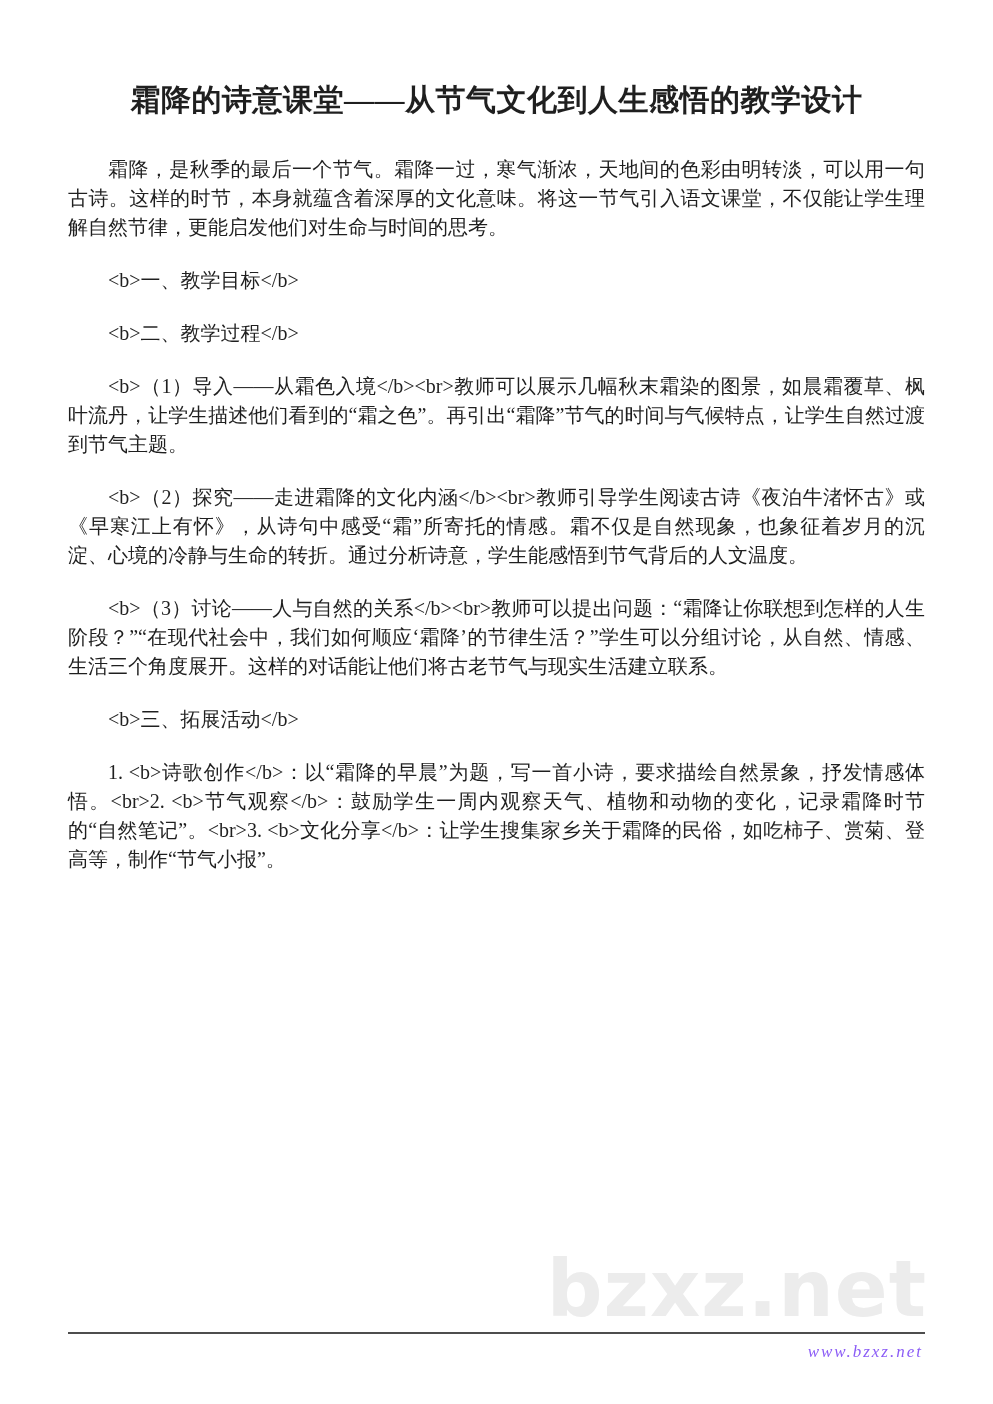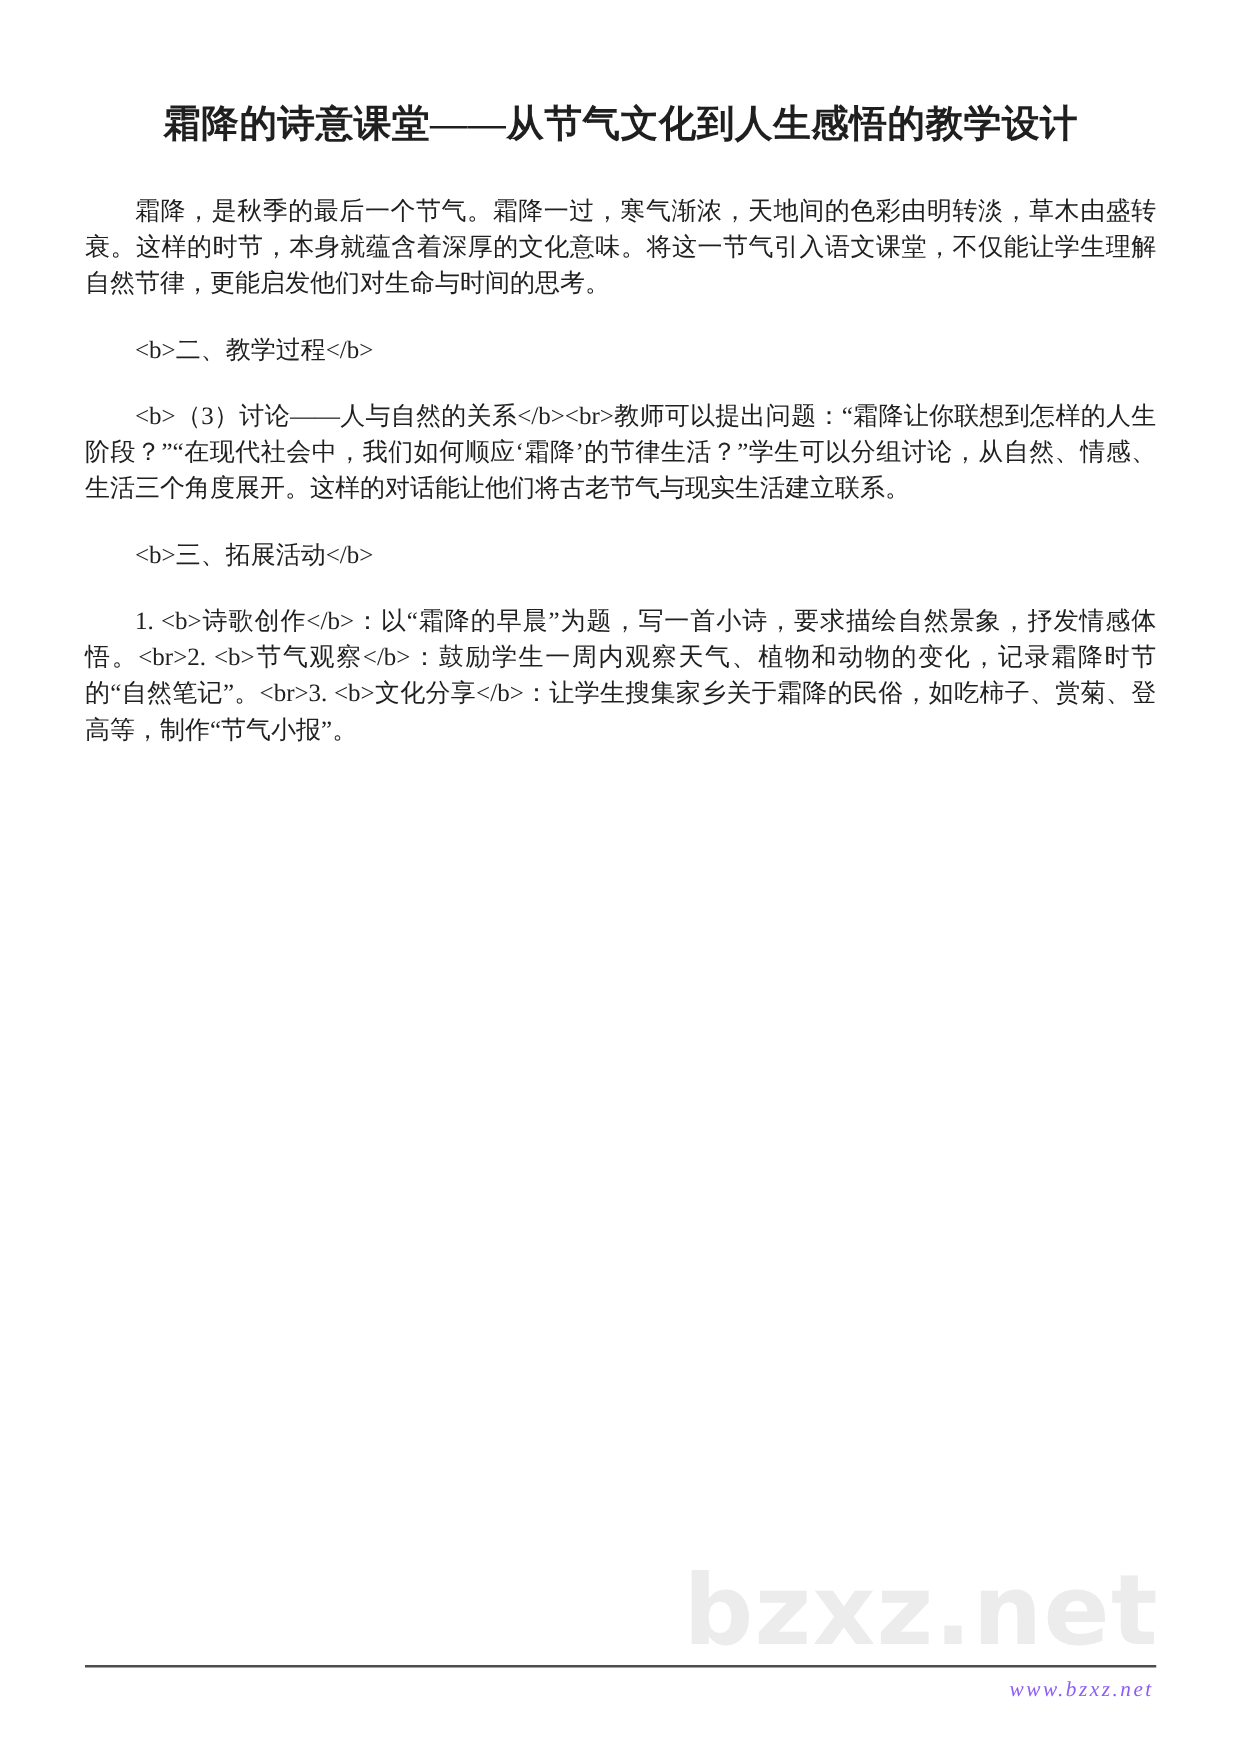--- a/index.html
+++ b/index.html
@@ -67,22 +67,25 @@
     color: #8b5cf6;
   }
 </style>
 </head>
 <body>
 
 <div class="page">
   <div class="content">
     <h1 class="doc-title">霜降的诗意课堂——从节气文化到人生感悟的教学设计</h1>
 
-    <p class="para">霜降，是秋季的最后一个节气。霜降一过，寒气渐浓，天地间的色彩由明转淡，草木由盛转衰。这样的时节，本身就蕴含着深厚的文化意味。将这一节气引入语文课堂，不仅能让学生理解自然节律，更能启发他们对生命与时间的思考。</p>
+    <p class="para">霜降，是秋季的最后一个节气。霜降一过，寒气渐浓，天地间的色彩由明转淡，可以用一句古诗。这样的时节，本身就蕴含着深厚的文化意味。将这一节气引入语文课堂，不仅能让学生理解自然节律，更能启发他们对生命与时间的思考。</p>
+    <p class="para">&lt;b&gt;一、教学目标&lt;/b&gt;</p>
     <p class="para">&lt;b&gt;二、教学过程&lt;/b&gt;</p>
+    <p class="para">&lt;b&gt;（1）导入——从霜色入境&lt;/b&gt;&lt;br&gt;教师可以展示几幅秋末霜染的图景，如晨霜覆草、枫叶流丹，让学生描述他们看到的“霜之色”。再引出“霜降”节气的时间与气候特点，让学生自然过渡到节气主题。</p>
+    <p class="para">&lt;b&gt;（2）探究——走进霜降的文化内涵&lt;/b&gt;&lt;br&gt;教师引导学生阅读古诗《夜泊牛渚怀古》或《早寒江上有怀》，从诗句中感受“霜”所寄托的情感。霜不仅是自然现象，也象征着岁月的沉淀、心境的冷静与生命的转折。通过分析诗意，学生能感悟到节气背后的人文温度。</p>
     <p class="para">&lt;b&gt;（3）讨论——人与自然的关系&lt;/b&gt;&lt;br&gt;教师可以提出问题：“霜降让你联想到怎样的人生阶段？”“在现代社会中，我们如何顺应‘霜降’的节律生活？”学生可以分组讨论，从自然、情感、生活三个角度展开。这样的对话能让他们将古老节气与现实生活建立联系。</p>
     <p class="para">&lt;b&gt;三、拓展活动&lt;/b&gt;</p>
     <p class="para">1.  &lt;b&gt;诗歌创作&lt;/b&gt;：以“霜降的早晨”为题，写一首小诗，要求描绘自然景象，抒发情感体悟。&lt;br&gt;2. &lt;b&gt;节气观察&lt;/b&gt;：鼓励学生一周内观察天气、植物和动物的变化，记录霜降时节的“自然笔记”。&lt;br&gt;3.  &lt;b&gt;文化分享&lt;/b&gt;：让学生搜集家乡关于霜降的民俗，如吃柿子、赏菊、登高等，制作“节气小报”。</p>
   </div>
 
   <div class="watermark">bzxz.net</div>
   <div class="footer-rule"></div>
   <div class="footer-url">www.bzxz.net</div>
 </div>
 

